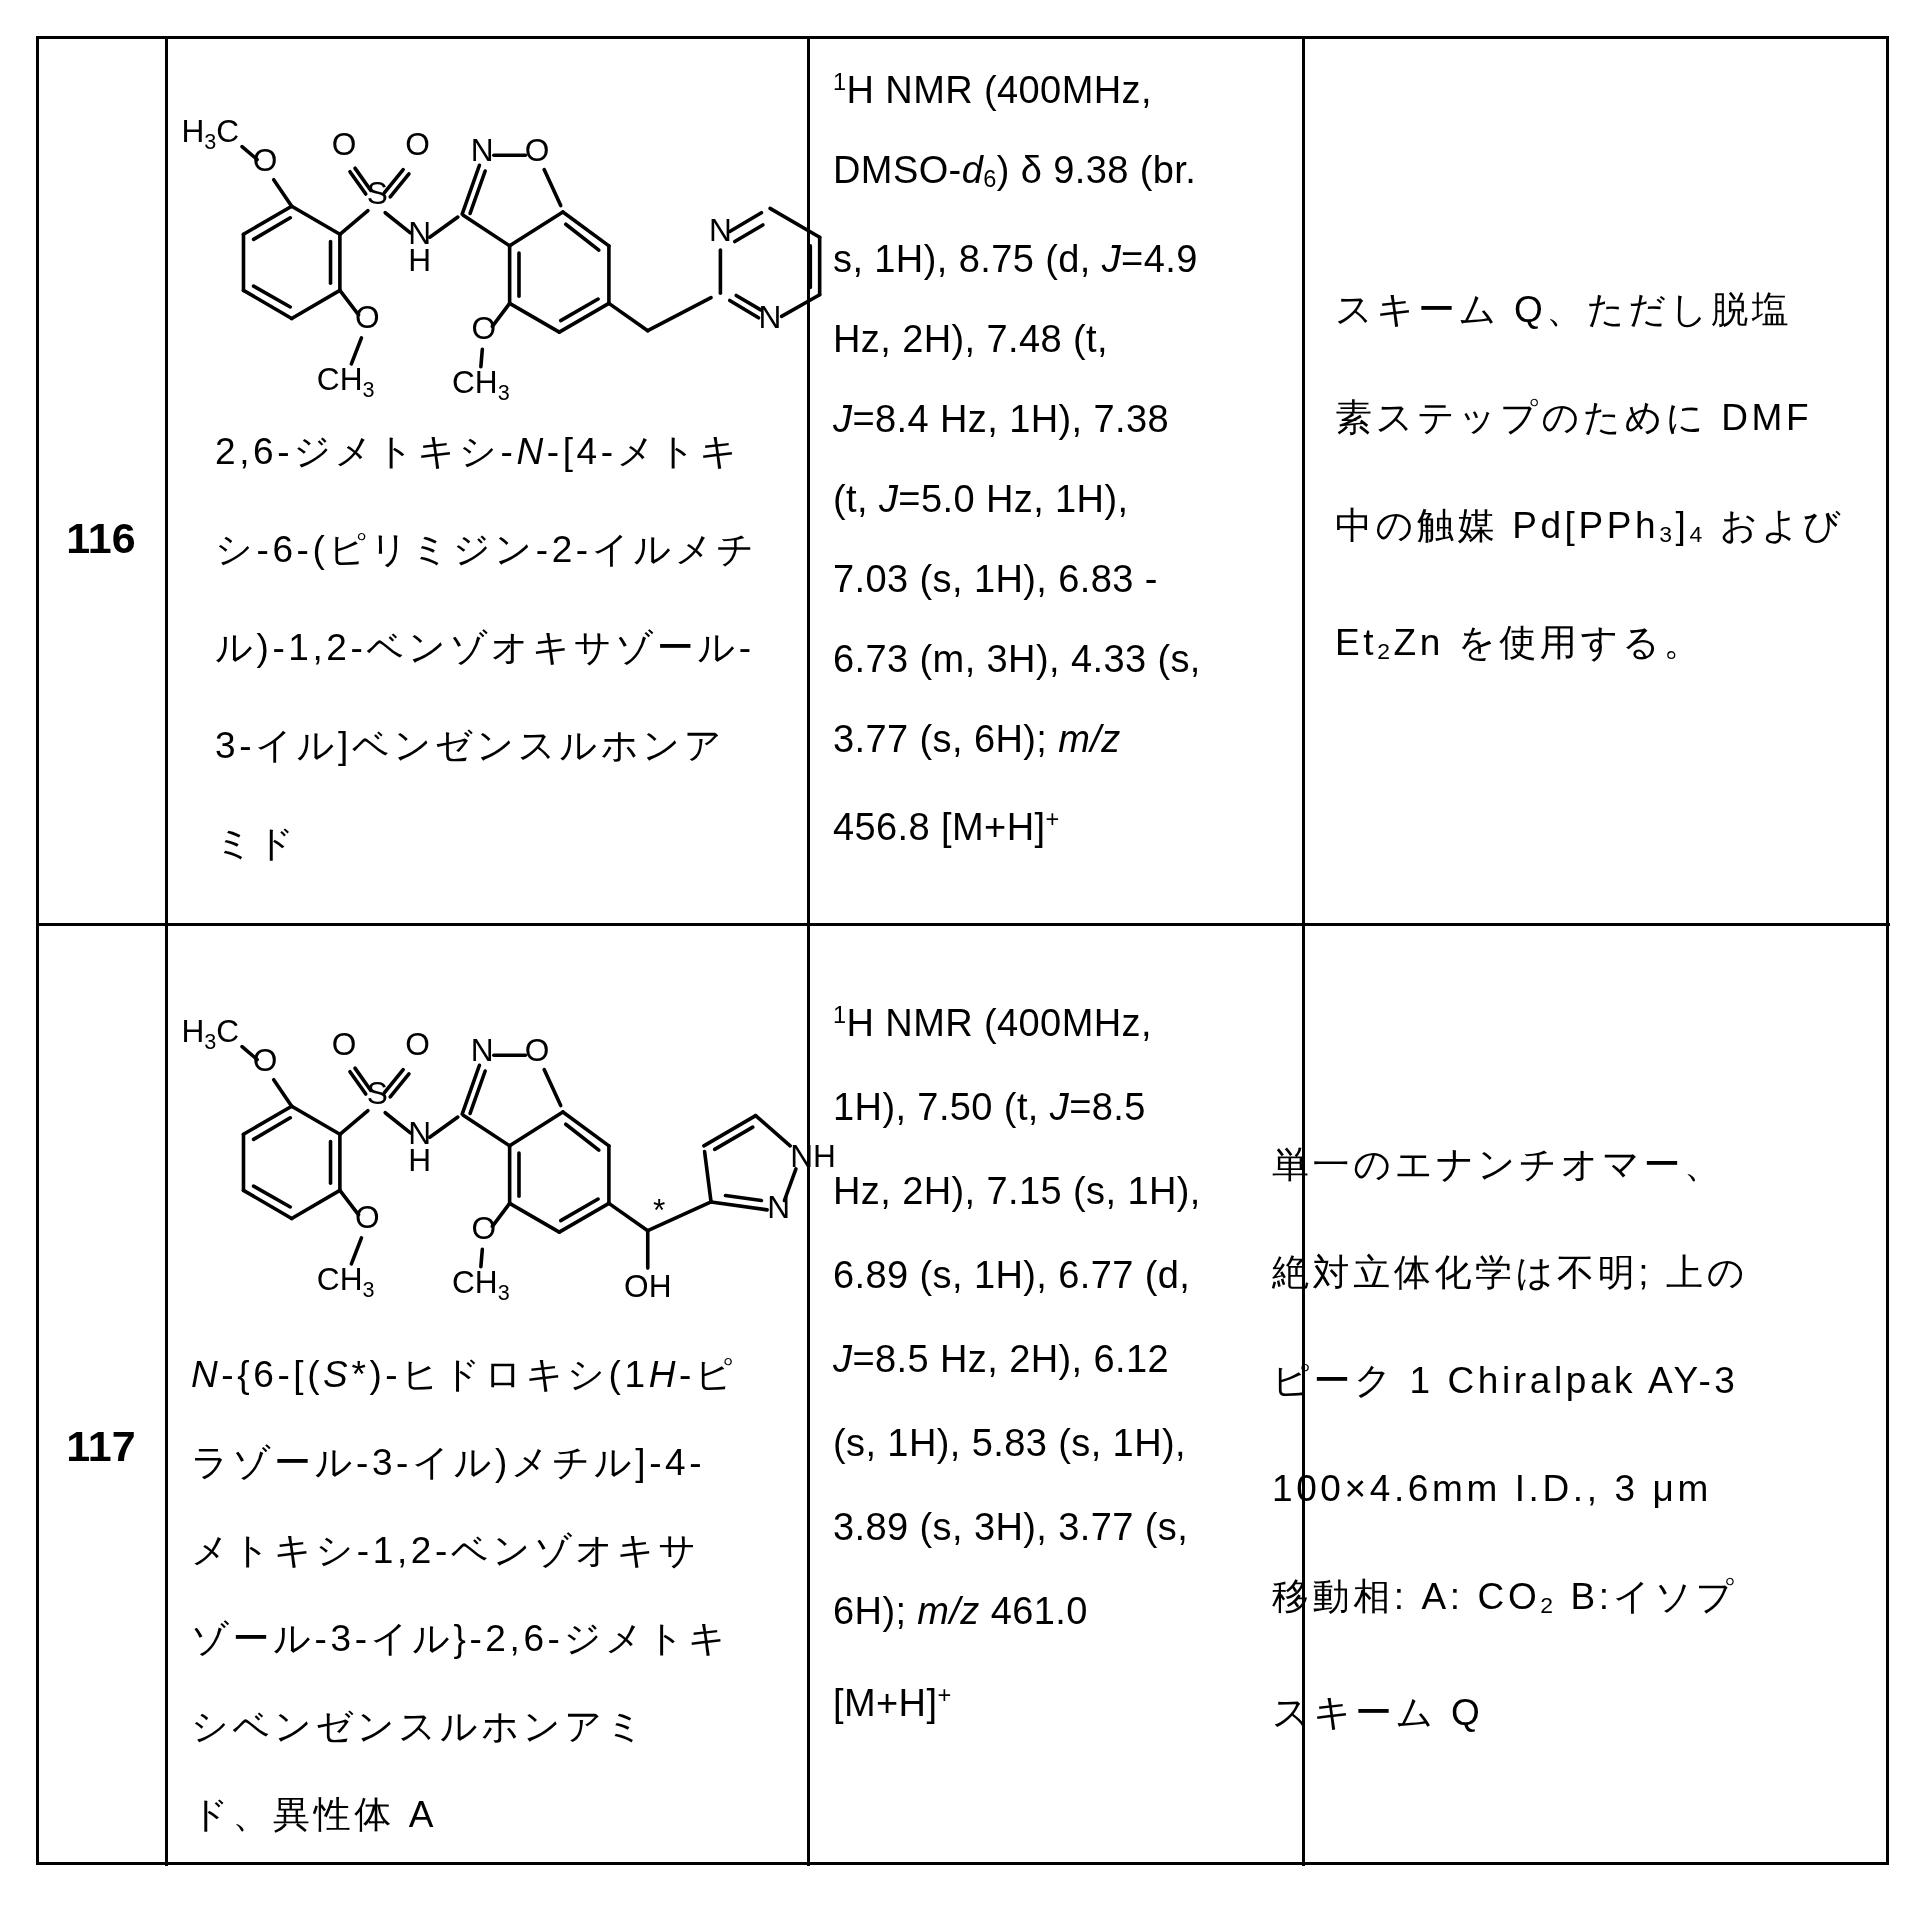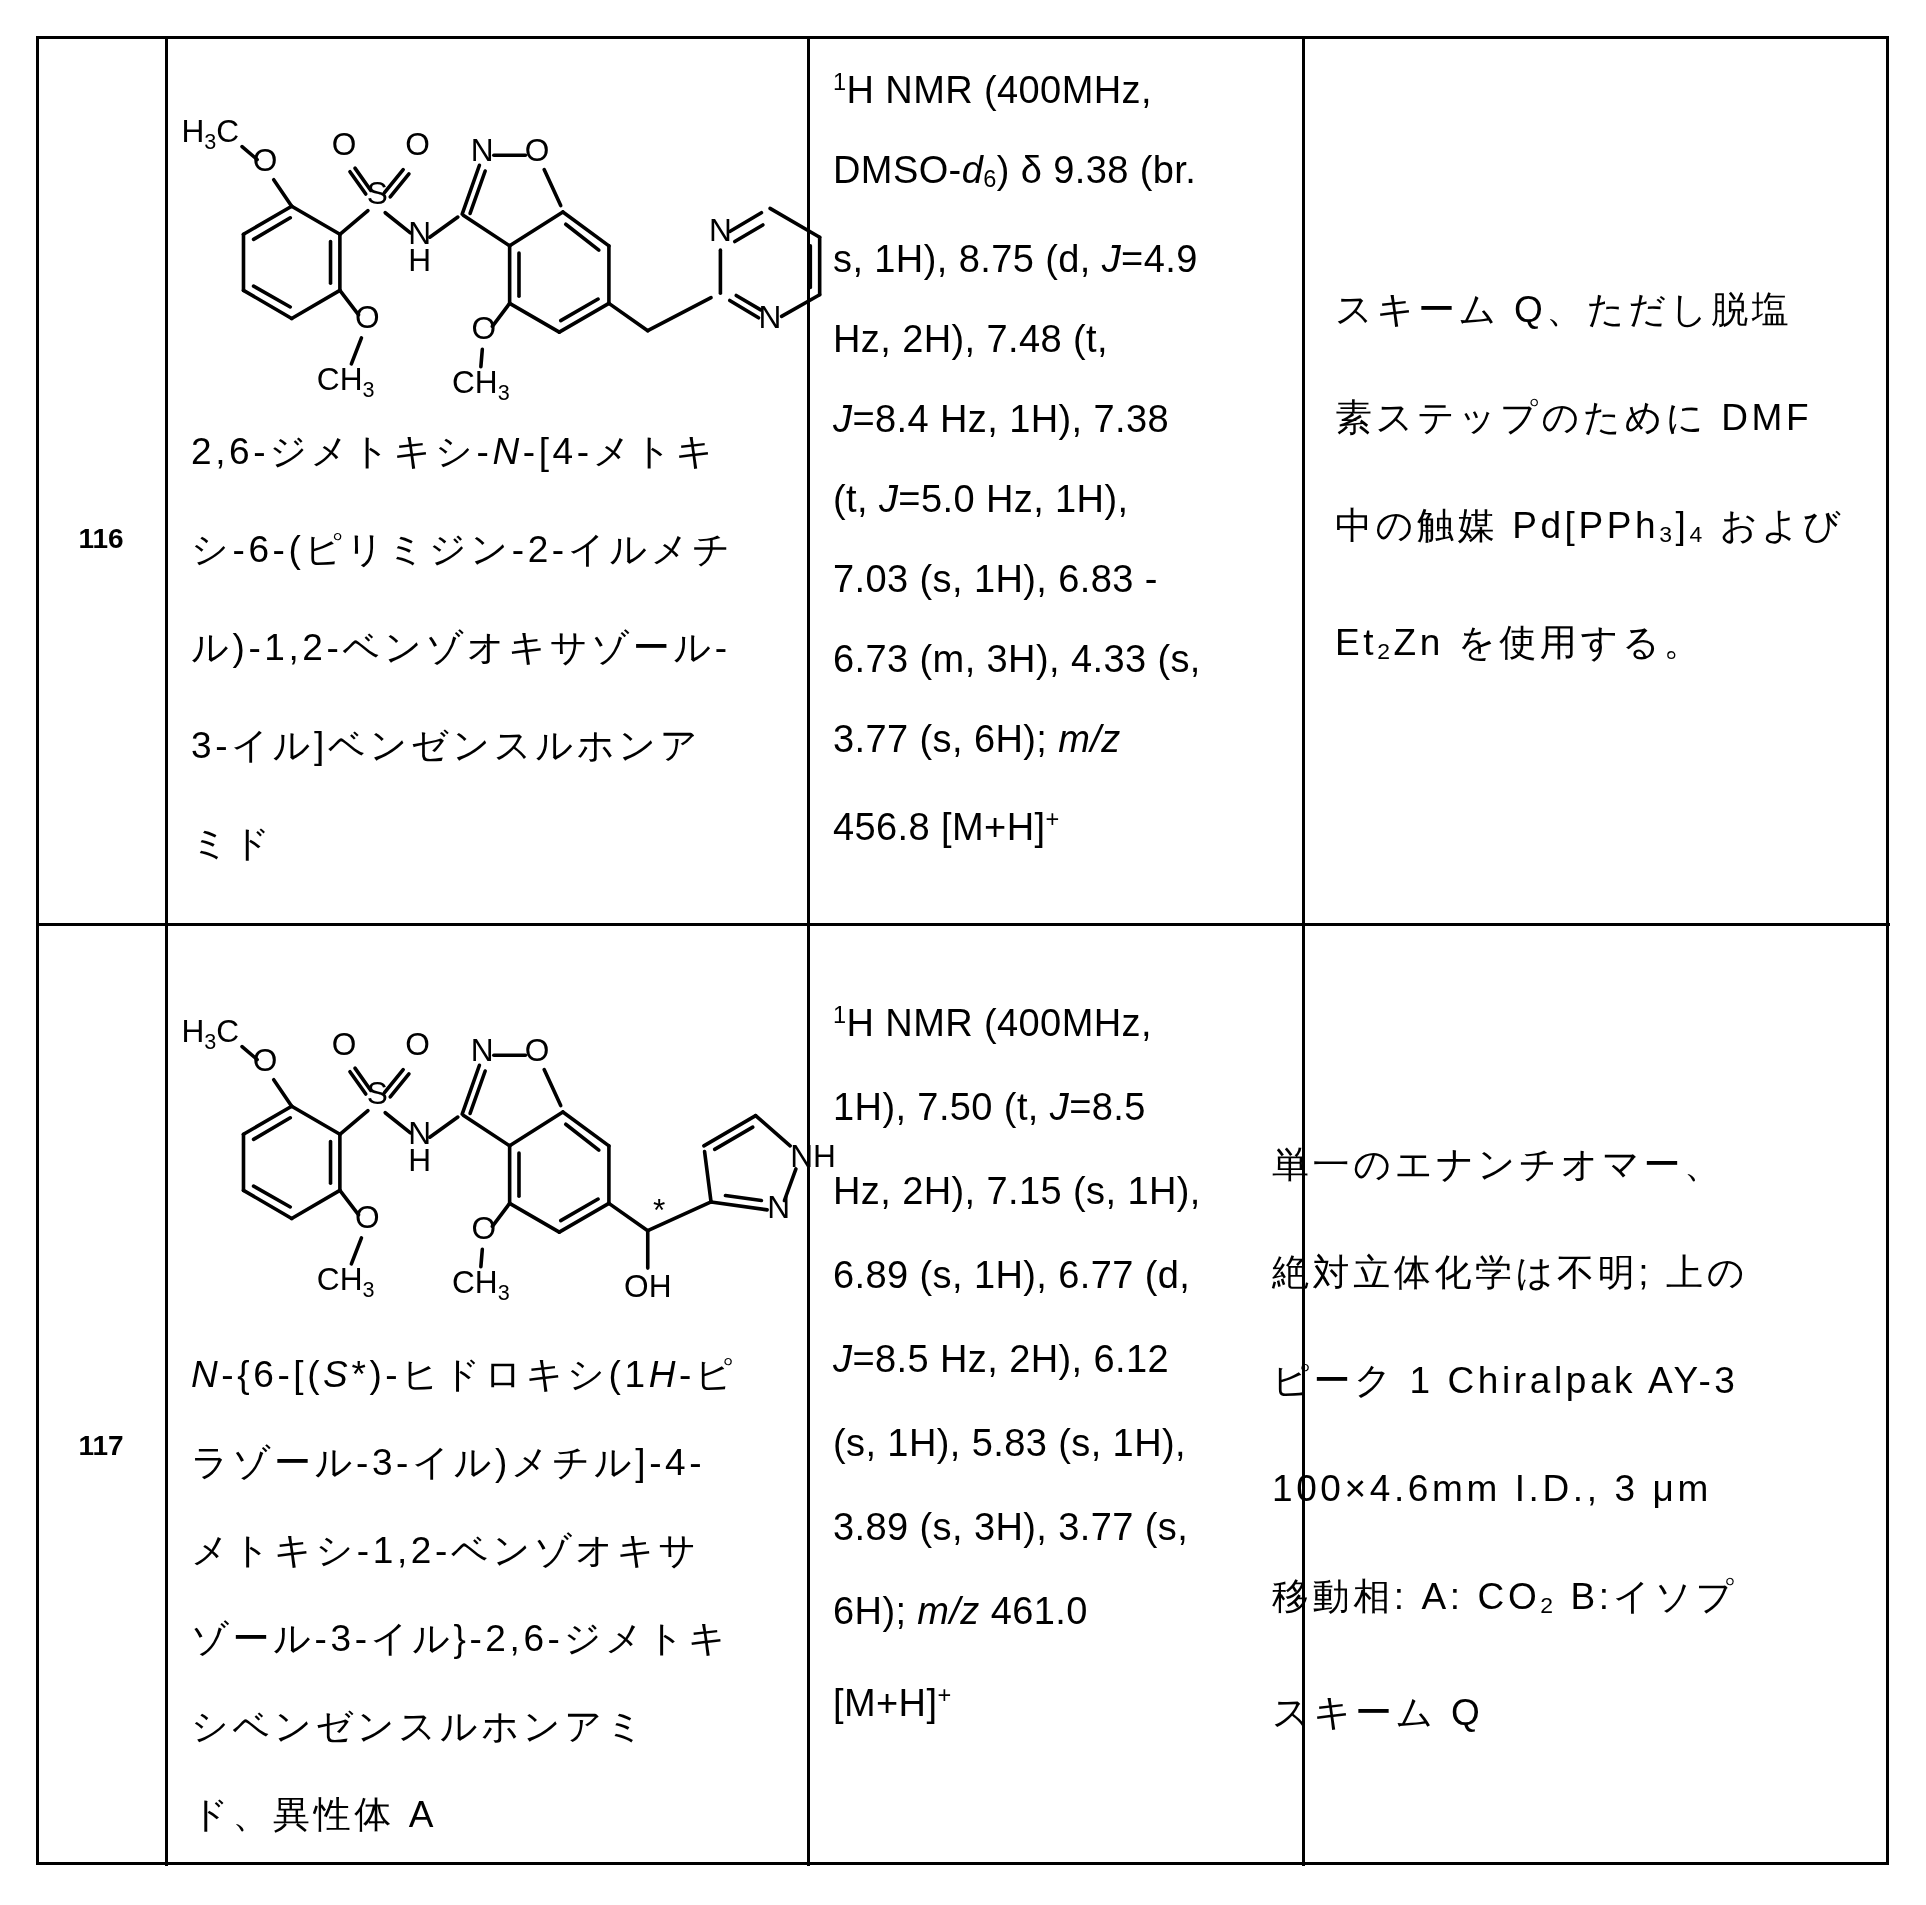--- a/index.html
+++ b/index.html
@@ -13,24 +13,24 @@
     position:absolute;left:36px;top:36px;
     width:1847px;height:1823px;
     border:3.6px solid #000;
     background:#fff;
   }
   .vline{position:absolute;top:36px;width:2.9px;height:1830px;background:#000;}
   .hline{position:absolute;left:36px;width:1854px;height:2.9px;background:#000;}
   .cell{position:absolute;}
   .numcell{
     width:122px;display:flex;align-items:center;justify-content:center;
-    font-size:28px;font-weight:bold;
+    font-size:43px;font-weight:bold;
   }
   .jtext{font-size:37px;letter-spacing:3.6px;}
-  .name-block{line-height:98px;}
+  .name-block{line-height:98px;margin-left:24px;}
   .name-block-2{line-height:88px;}
   .nmr-block{font-size:38px;line-height:80px;letter-spacing:0.4px;}
   .nmr-block-2{font-size:38px;line-height:84px;letter-spacing:0.4px;}
   .notes-block{
     display:flex;flex-direction:column;justify-content:center;
     line-height:108px;
   }
   .tline{white-space:nowrap;}
   .seg-i{font-style:italic;}
   .seg-sub{font-size:0.62em;vertical-align:-0.18em;}

